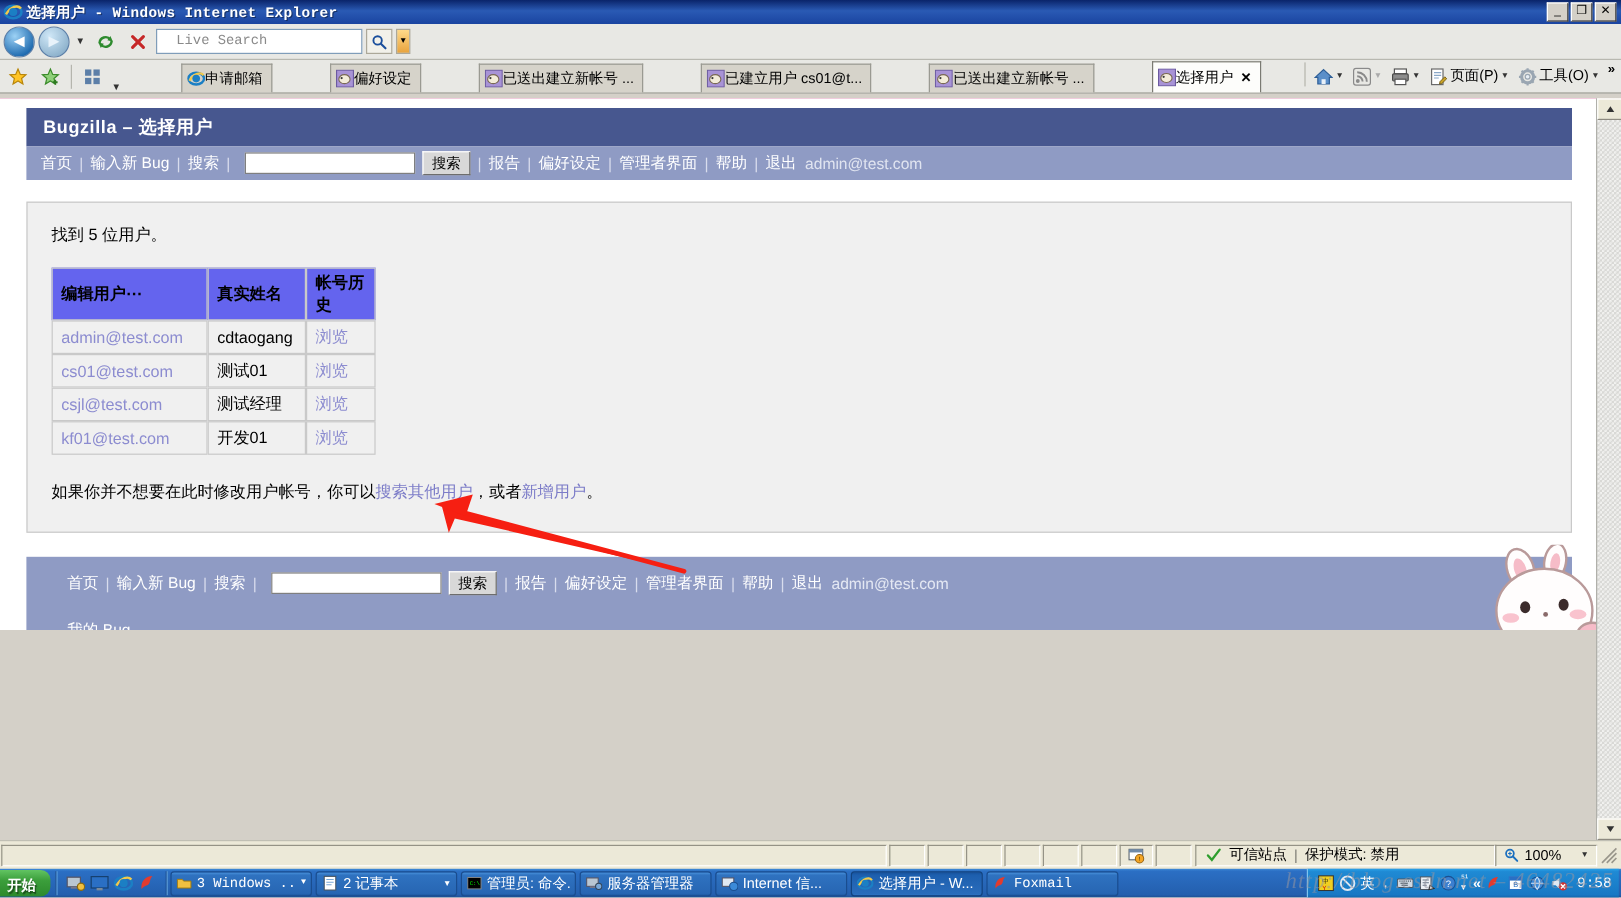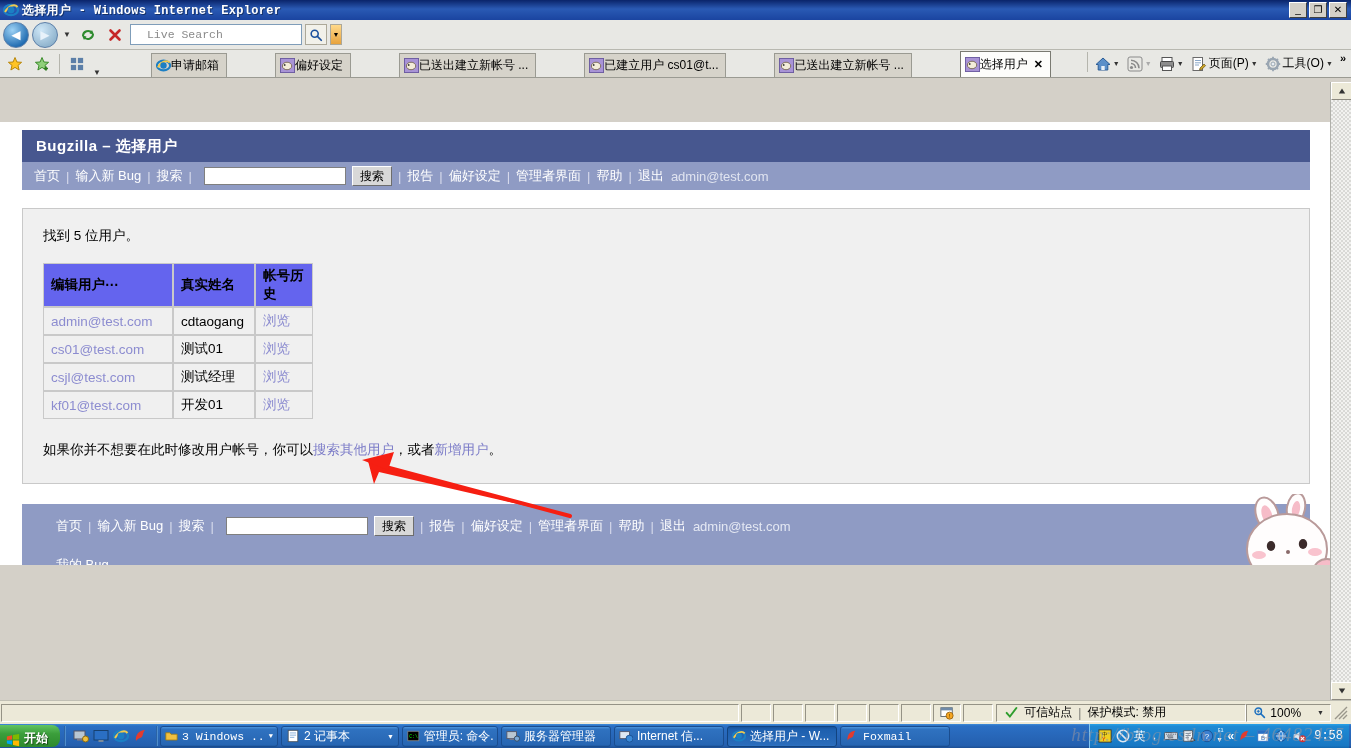--- a/index.html
+++ b/index.html
@@ -113,21 +113,20 @@
   .tabbar .right-tools { margin-left: auto; display: flex; align-items: center; gap: 1px; padding-bottom: 2px;}
   .cmd-btn { display: flex; align-items: center; gap: 2px; padding: 2px 3px; font-size: 12px; }
   .caret { font-size: 7px; color: #333; }
 
   
   .viewport {
     position: absolute; left: 0; top: 82px;
     width: 1351px; height: 443px;
     background: #f9a8d4;
     overflow: hidden;
-    margin-top: 40px;
   }
   .page {
     position: absolute; left: 0; top: 0;
     width: 1330px; height: 618px;
     background: #fff;
     padding: 8px 10px 0 22px;
   }
 
   .bz-header {
     background: #47578f;
@@ -249,27 +248,28 @@
 
   
   .taskbar {
     position: absolute; left: 0; bottom: 0;
     width: 1351px; height: 24px;
     background: linear-gradient(to bottom, #3f8cd9 0%, #2b6fc4 8%, #245fae 90%, #1d4f93 100%);
     display: flex; align-items: center; gap: 2px;
     padding-right: 2px;
   }
   .start-btn {
-    height: 22px; display: flex; align-items: flex-end; gap: 4px;
+    height: 22px; display: flex; align-items: flex-start; gap: 4px;
     padding: 0 12px 0 6px; margin: 1px 2px 1px 0;
     background: linear-gradient(to bottom,#62c462,#3b9e3b 40%,#2d8a2d 100%);
     border-radius: 0 8px 8px 0;
     color: #fff; font-weight: bold; font-size: 12px;
     font-family: "Liberation Sans", sans-serif;
     text-shadow: 1px 1px 1px rgba(0,0,0,.5);
+    flex-direction: column;
   }
   .ql { display: flex; align-items: center; gap: 4px; padding: 0 5px; }
   .tb-sep { width: 2px; height: 20px;
     background: linear-gradient(to right,#1b4e91,#5ea2e0); }
   .task-btn {
     height: 21px; max-width: 150px;
     display: flex; align-items: center; gap: 4px;
     padding: 0 4px;
     background: linear-gradient(to bottom,#4a94dd,#2f72c0 12%,#2766b3 92%,#1f5aa3);
     border: 1px solid #1a4d8f; border-radius: 3px;

